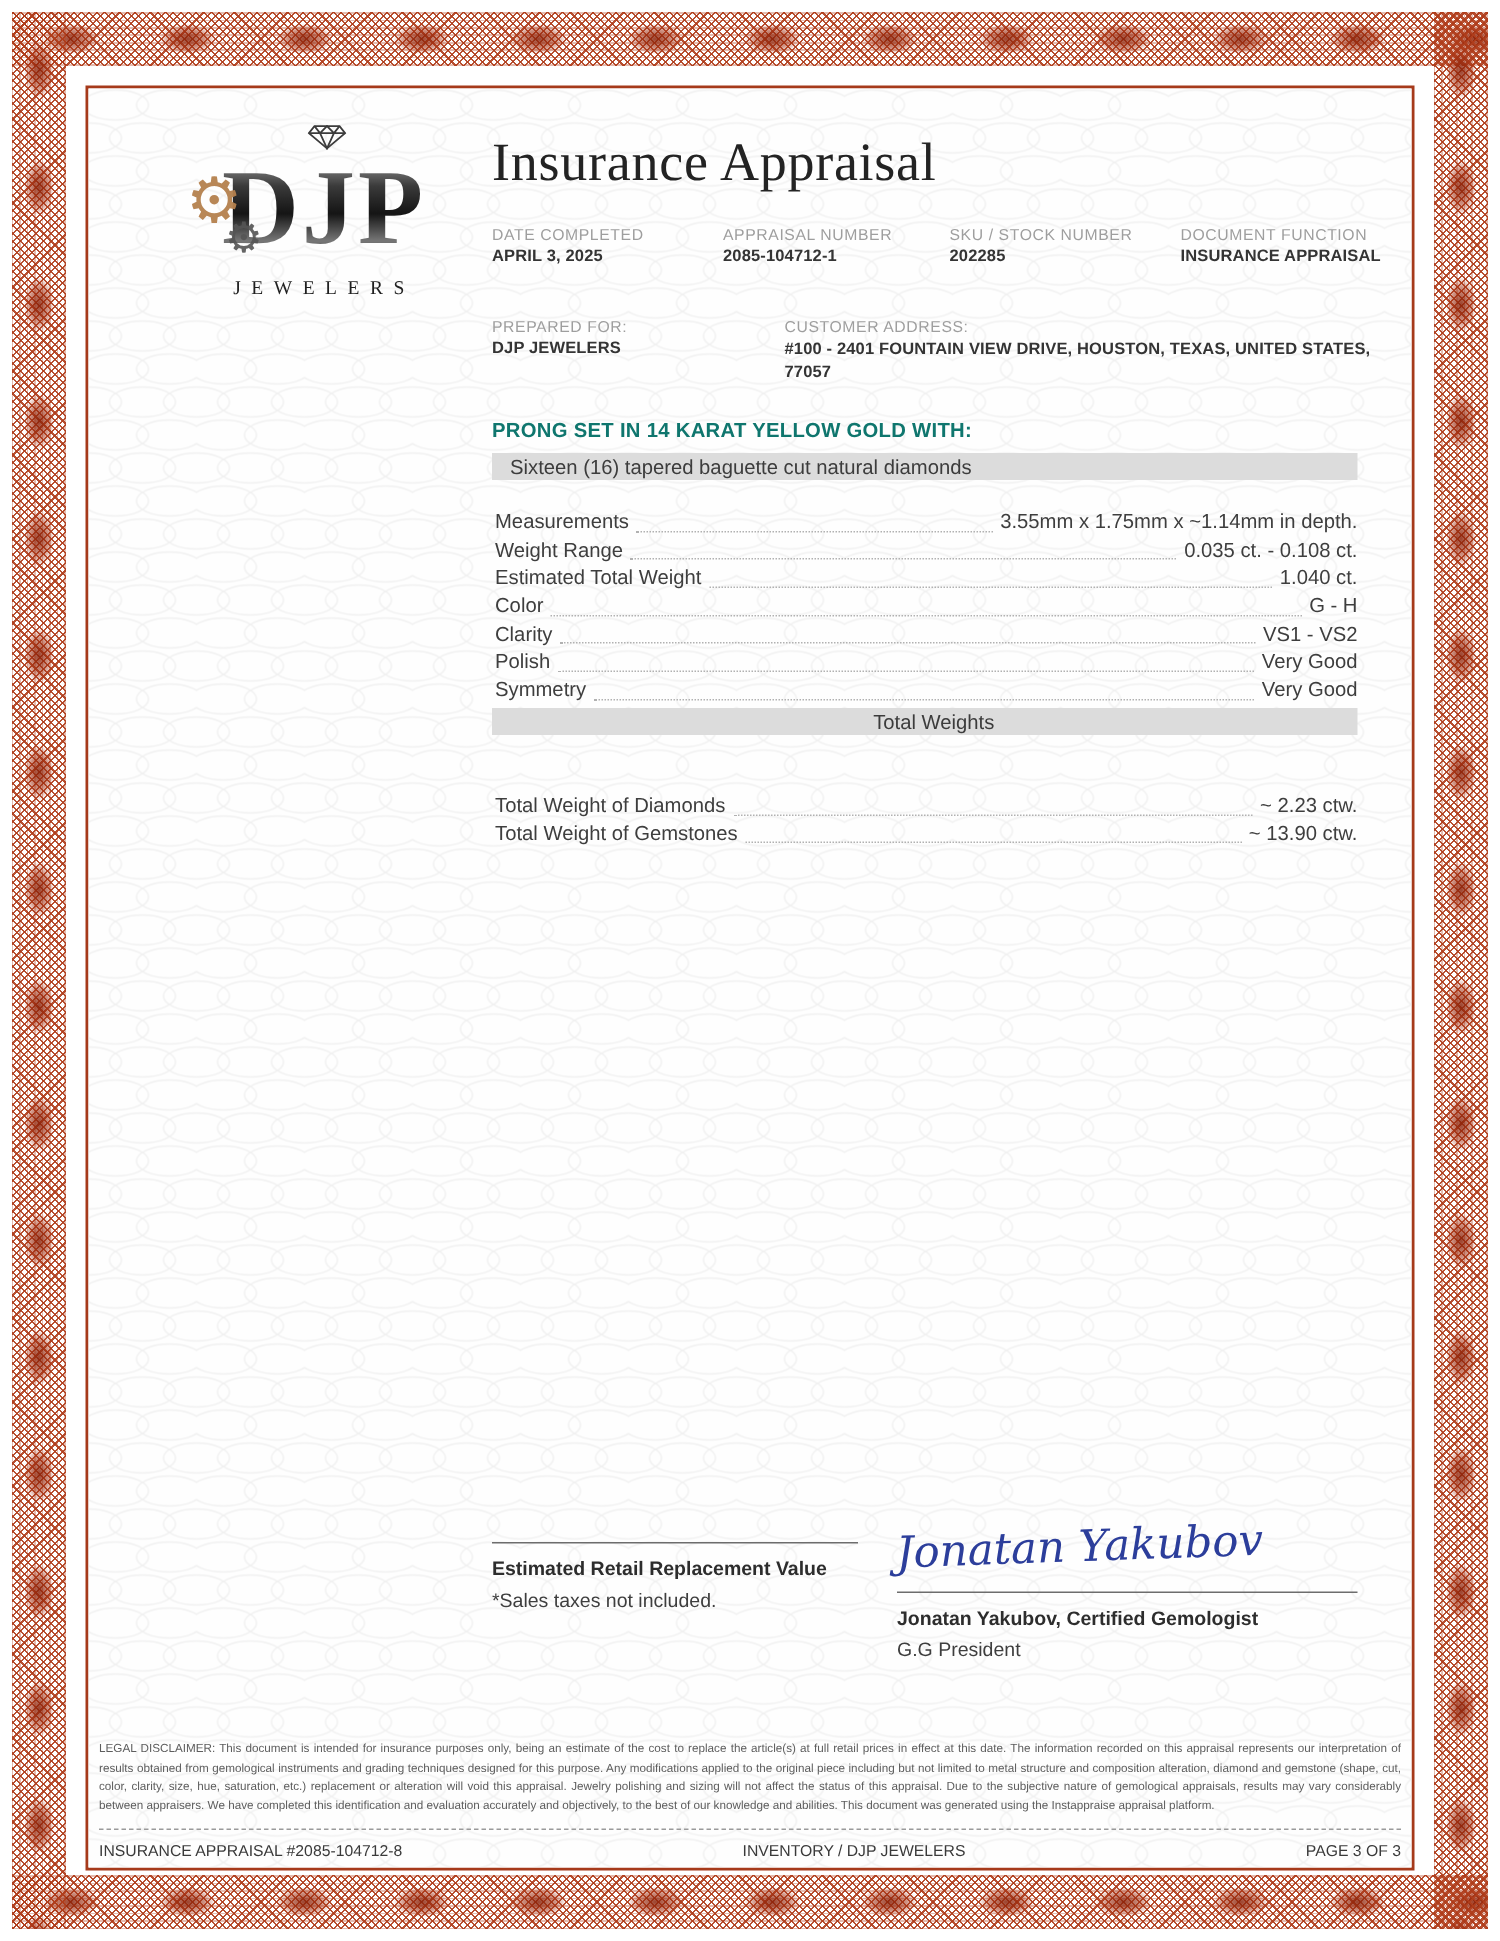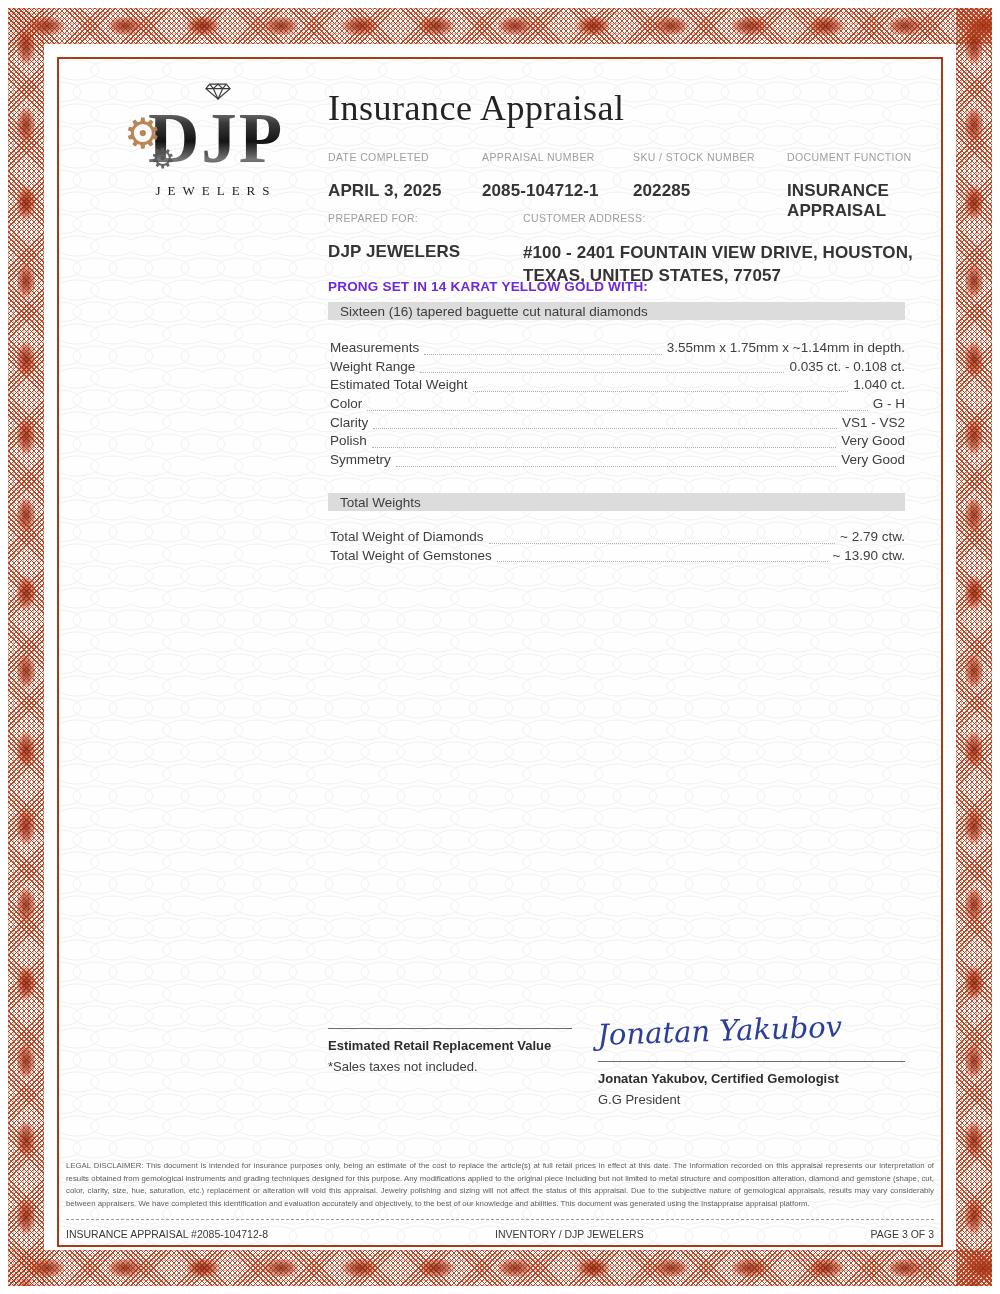--- a/index.html
+++ b/index.html
@@ -43,30 +43,30 @@
   .logo-sub{display:flex;align-items:center;gap:7px;margin-top:4px;padding:0 4px;flex-direction:column;}
   .logo-sub .rule{flex:1;height:1px;background:#3a3a3a;}
   .logo-sub .txt{font-family:"Liberation Serif",serif;font-size:13px;letter-spacing:7px;color:#1f1f1f;white-space:nowrap;}
 
   
   .doc-title{position:absolute;left:269px;top:28px;font-family:"Liberation Serif",serif;
       font-size:36px;color:#232323;letter-spacing:.5px;}
   .field{position:absolute;top:92px;}
   .f0{left:269px;} .f1{left:423px;} .f2{left:574px;} .f3{left:728px;}
   .lbl{font-size:10.5px;color:#9e9e9e;letter-spacing:.4px;}
-  .val{font-size:17px;font-weight:bold;color:#343434;margin-top:18px;letter-spacing:.1px;}
+  .val{font-size:11px;font-weight:bold;color:#343434;margin-top:2px;letter-spacing:.1px;}
   .prepared{position:absolute;left:269px;top:153px;}
   .custaddr{position:absolute;left:464px;top:153px;width:394px;}
   .custaddr .val{line-height:1.35;}
 
   
-  .heading{position:absolute;left:269px;top:220px;font-size:13.5px;font-weight:bold;color:#6d28d9;letter-spacing:.2px;}
+  .heading{position:absolute;left:269px;top:220px;font-size:13.5px;font-weight:bold;color:#0f766e;letter-spacing:.2px;}
   .bar{position:absolute;left:269px;width:577px;height:18px;background:#dcdcdc;display:flex;align-items:center;
       padding-left:12px;box-sizing:border-box;font-size:13.5px;color:#3c3c3c;}
-  .bar1{top:243px;} .bar2{top:434px;}
+  .bar1{top:243px;} .bar2{top:413px;justify-content:center;}
   .props{position:absolute;left:271px;top:281px;width:575px;}
   .totals-rows{position:absolute;left:271px;top:470px;width:575px;}
   .prop-row{display:flex;align-items:baseline;height:18.7px;font-size:13.5px;color:#3e3e3e;}
   .leader{flex:1;border-bottom:1.5px dotted #b1b1b1;margin:0 5px 4px 5px;align-self:flex-end;}
 
   
   .valuation{position:absolute;left:269px;top:960px;width:244px;}
   .amount{font-size:21px;font-weight:bold;color:#1e1e1e;letter-spacing:.2px;}
   .divider{border-top:1.5px solid #6d6d6d;margin-top:9px;}
   .caption{font-size:13px;font-weight:bold;color:#2d2d2d;margin-top:9px;}
@@ -199,21 +199,21 @@
       </div>
     </div>
 
     <div class="bar bar2">
       <span>Total Weights</span>
     </div>
     <div class="totals-rows">
       <div class="prop-row">
         <span>Total Weight of Diamonds</span>
         <span class="leader"></span>
-        <span>~ 2.79 ctw.</span>
+        <span>~ 2.23 ctw.</span>
       </div>
       <div class="prop-row">
         <span>Total Weight of Gemstones</span>
         <span class="leader"></span>
         <span>~ 13.90 ctw.</span>
       </div>
     </div>
 
     <div class="valuation">
       <div class="divider"></div>

